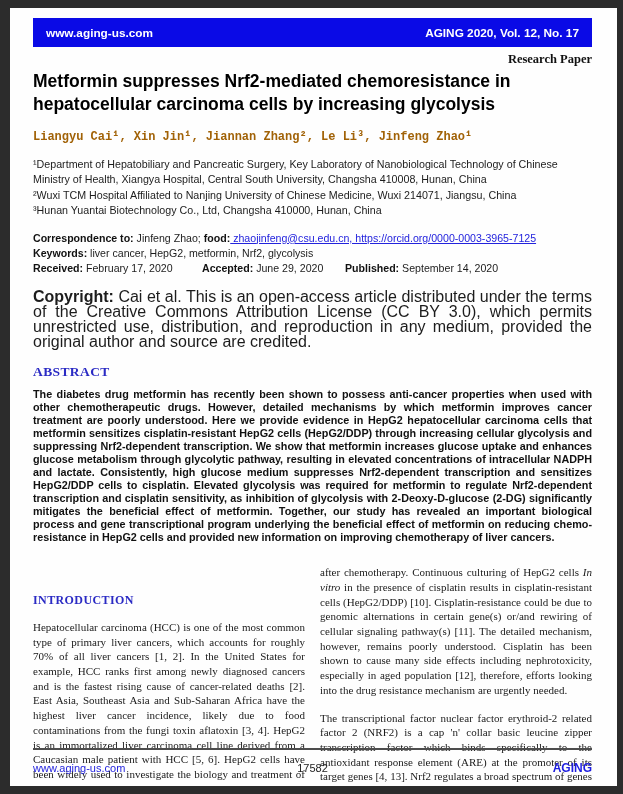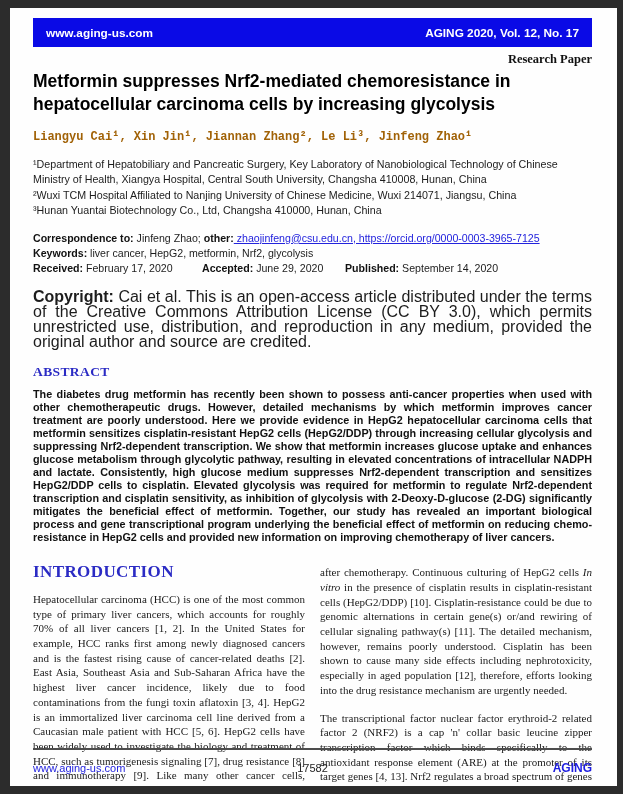--- a/index.html
+++ b/index.html
@@ -103,22 +103,23 @@
   }
   .col{
     width:272px;
     font-family:"Liberation Serif",serif;
     font-size:11px;
     line-height:14.7px;
     text-align:justify;
     color:#1a1a1a;
   }
   .intro-heading{
-    font-size:17px;
+    font-size:12px;
     margin-bottom:12px;
+    margin-top:28px;
   }
   .col p{margin:0;}
   .col p + p{margin-top:13px;}
   .footer-rule{
     position:absolute;
     left:23px;right:25px;bottom:36px;
     height:2px;
     background:#4d4d4d;
   }
   .footer-row{
@@ -149,21 +150,21 @@
   <div class="authors">Liangyu Cai¹, Xin Jin¹, Jiannan Zhang², Le Li³, Jinfeng Zhao¹</div>
 
   <div class="affiliations">
     <div>¹Department of Hepatobiliary and Pancreatic Surgery, Key Laboratory of Nanobiological Technology of Chinese Ministry of Health, Xiangya Hospital, Central South University, Changsha 410008, Hunan, China</div>
     <div>²Wuxi TCM Hospital Affiliated to Nanjing University of Chinese Medicine, Wuxi 214071, Jiangsu, China</div>
     <div>³Hunan Yuantai Biotechnology Co., Ltd, Changsha 410000, Hunan, China</div>
   </div>
 
   <div class="meta-block">
     <div>
-      <b>Correspondence to:</b><span> Jinfeng Zhao; </span><b>other:</b><a class="doc-link"> zhaojinfeng@csu.edu.cn, https://orcid.org/0000-0003-3965-7125</a>
+      <b>Correspondence to:</b><span> Jinfeng Zhao; </span><b>food:</b><a class="doc-link"> zhaojinfeng@csu.edu.cn, https://orcid.org/0000-0003-3965-7125</a>
     </div>
     <div>
       <b>Keywords:</b><span> liver cancer, HepG2, metformin, Nrf2, glycolysis</span>
     </div>
     <div class="dates">
       <span class="pair pair-received"><b>Received:</b><span> February 17, 2020</span></span><span class="pair pair-accepted"><b>Accepted:</b><span> June 29, 2020</span></span><span class="pair"><b>Published:</b><span> September 14, 2020</span></span>
     </div>
   </div>
 
   <div class="copyright">

